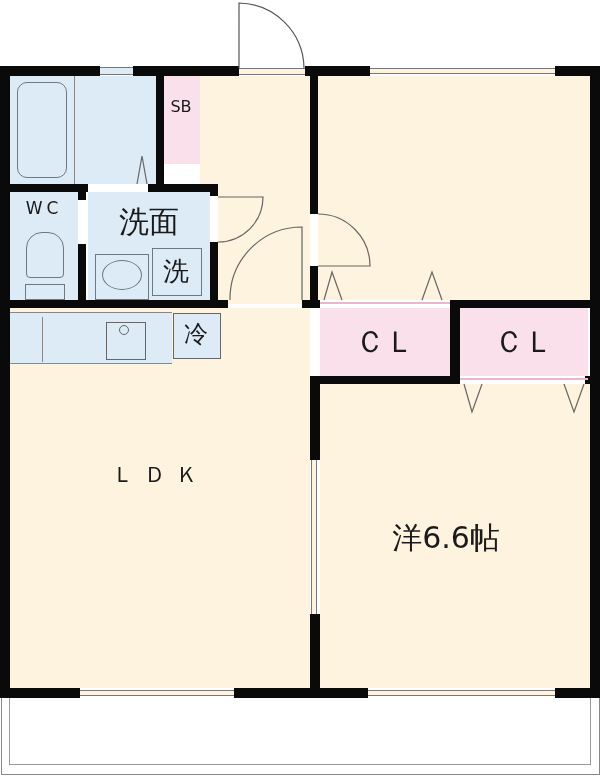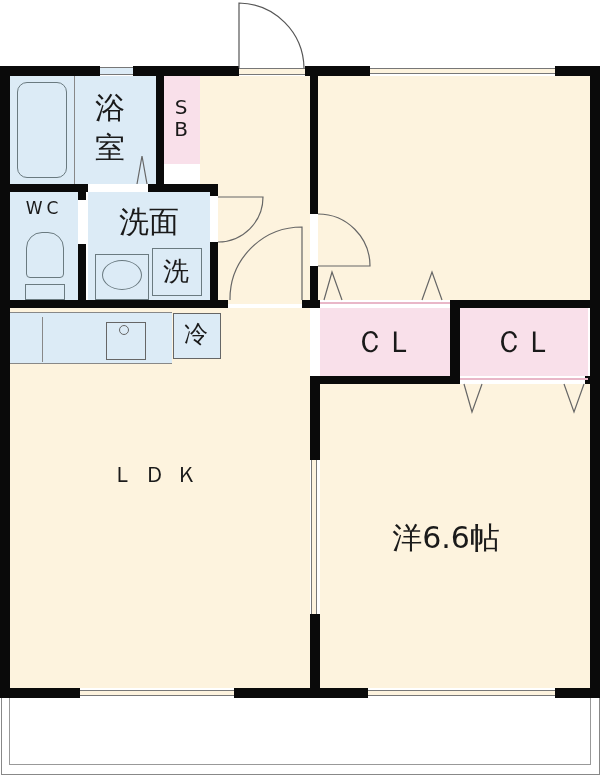--- a/index.html
+++ b/index.html
@@ -118,21 +118,20 @@
   <svg style="left:320px;top:268px;" width="130" height="34">
     <path d="M4 32 L12 4 L22 32 M102 32 L112 4 L122 32" fill="none" stroke="#666" stroke-width="1.2"></path>
   </svg>
   <svg style="left:460px;top:382px;" width="130" height="34">
     <path d="M4 2 L12 30 L22 2 M104 2 L114 30 L124 2" fill="none" stroke="#666" stroke-width="1.2"></path>
   </svg>
 
   <div class="abs" style="left:1px;top:698px;width:597px;height:76px;border:1px solid #888;border-top:none;background:#fff;"></div>
   <div class="abs" style="left:9px;top:698px;width:580px;height:66px;border:1px solid #999;border-top:none;"></div>
 
-  <div class="label" style="left:94px;top:88px;width:32px;font-size:30px;line-height:40px;white-space:normal;word-break:break-all;">浴室</div>
-  <div class="label" style="left:170px;top:96px;width:22px;font-size:20px;line-height:22px;white-space:normal;word-break:break-all;">SB</div>
+  <div class="label" style="left:170px;top:96px;width:22px;font-size:16px;line-height:22px;white-space:normal;word-break:break-all;">SB</div>
   <div class="label" style="left:10px;top:198px;width:68px;font-size:17px;letter-spacing:4px;">WC</div>
   <div class="label" style="left:88px;top:202px;width:122px;font-size:30px;">洗面</div>
   <div class="label" style="left:320px;top:322px;width:130px;font-size:30px;">ＣＬ</div>
   <div class="label" style="left:460px;top:322px;width:128px;font-size:30px;">ＣＬ</div>
   <div class="label" style="left:60px;top:460px;width:200px;font-size:22px;letter-spacing:10px;">ＬＤＫ</div>
   <div class="label" style="left:346px;top:518px;width:200px;font-size:30px;">洋6.6帖</div>
 </div>
 
 </body></html>

